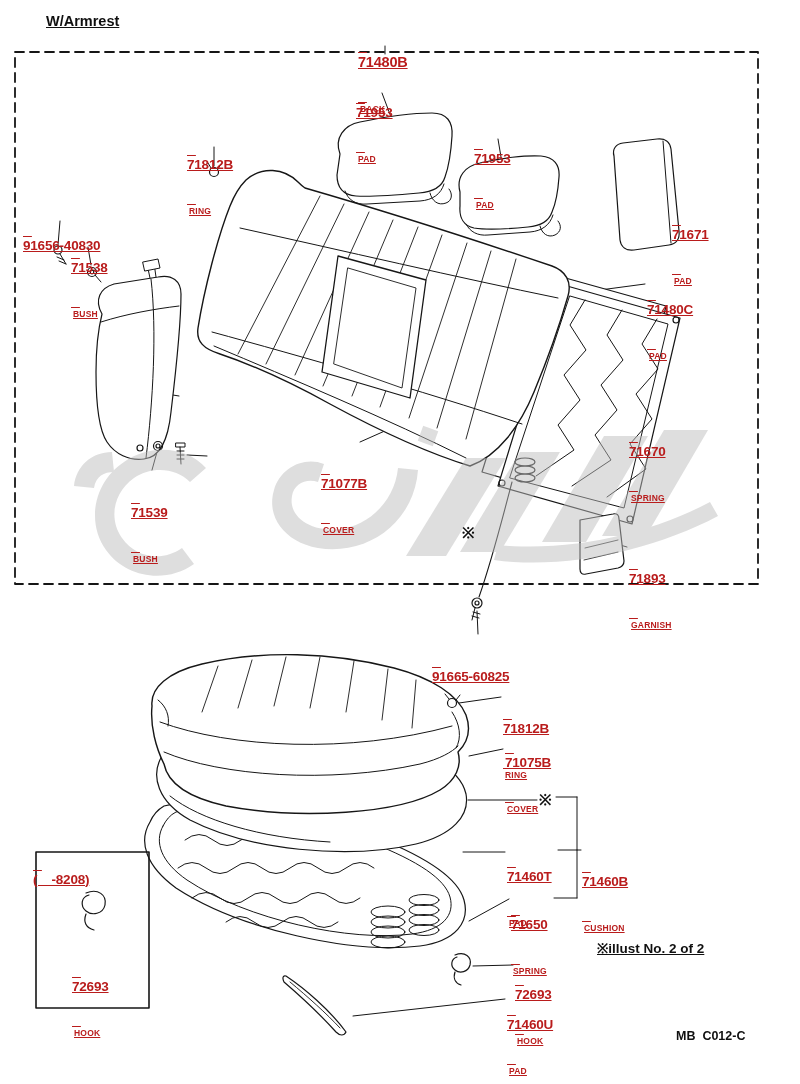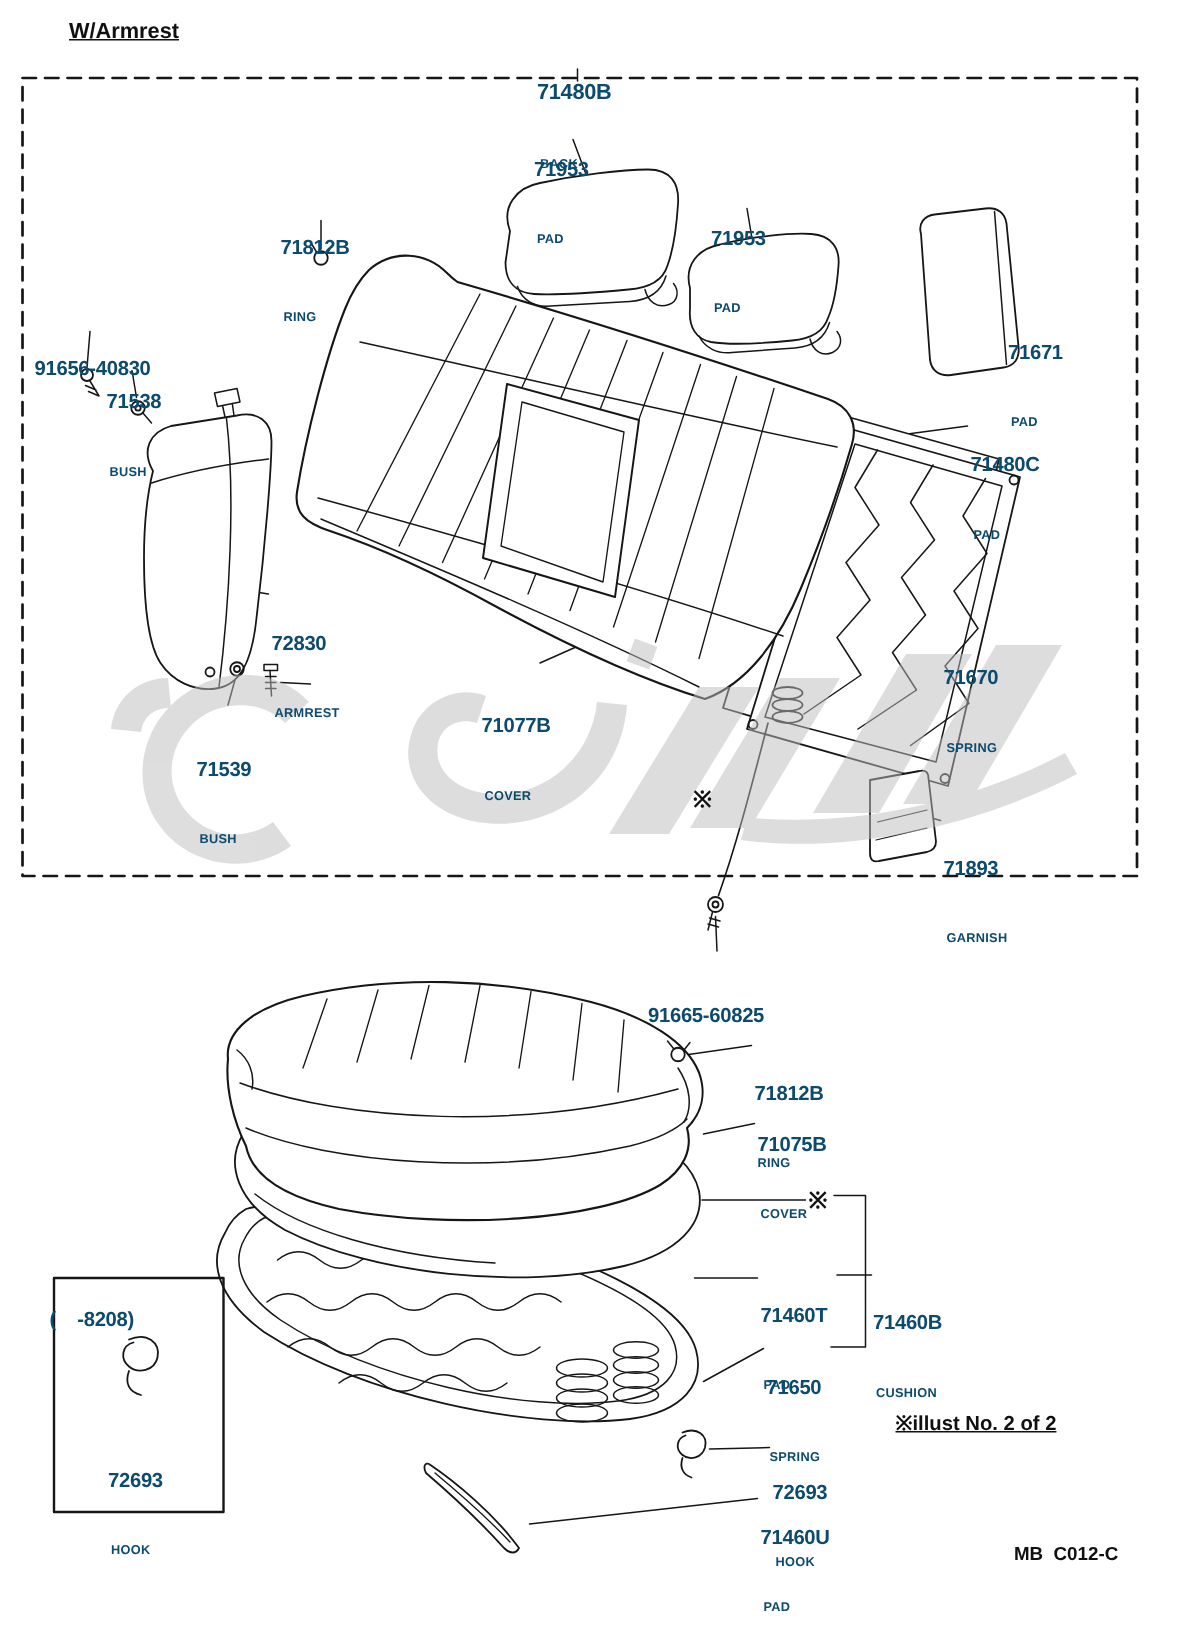--- a/index.html
+++ b/index.html
@@ -1,19 +1,19 @@
 <!DOCTYPE html>
 <html><head>
 <meta charset="utf-8">
 <style>
   html,body{margin:0;padding:0;background:#fff;}
   .stage{position:relative;width:800px;height:1084px;background:#fff;overflow:hidden;
          font-family:"Liberation Sans",sans-serif;color:#101010;}
   svg.art{position:absolute;left:0;top:0;}
-  .lbl{position:absolute;font-weight:700;line-height:1.08;white-space:pre;color:#0c4a6e;}
+  .lbl{position:absolute;font-weight:700;line-height:1.08;white-space:pre;color:#b91c1c;text-decoration:underline;}
   .lbl .pn{display:block;font-size:13.5px;letter-spacing:-0.2px;}
   .lbl .pd{display:block;font-size:8.5px;margin-left:2px;letter-spacing:0.2px;}
   .big .pn{font-size:14.5px;}
   .variant{position:absolute;left:46px;top:13px;font-size:14.5px;font-weight:700;
            text-decoration:underline;padding-right:4px;}
   .mark{position:absolute;font-size:15px;font-weight:700;}
   .note{position:absolute;left:597px;top:923px;font-size:13.5px;font-weight:700;text-decoration:underline;margin-top:16px;}
   .plate{position:absolute;left:676px;top:989px;font-size:12.5px;font-weight:700;white-space:pre;margin-top:40px;}
 </style>
 </head>
@@ -222,24 +222,20 @@
 <div class="lbl" style="left:71px;top:226px">
   <span class="pn">71538</span>
   <span class="pd">BUSH</span>
 </div>
 
 <div class="lbl" style="left:647px;top:268px">
   <span class="pn">71480C</span>
   <span class="pd">PAD</span>
 </div>
 
-<div class="lbl" style="left:181px;top:387px">
-  <span class="pn">72830</span>
-  <span class="pd">ARMREST</span>
-</div>
 
 <div class="lbl" style="left:629px;top:410px">
   <span class="pn">71670</span>
   <span class="pd">SPRING</span>
 </div>
 
 
 <div class="lbl" style="left:131px;top:471px">
   <span class="pn">71539</span>
   <span class="pd">BUSH</span>

